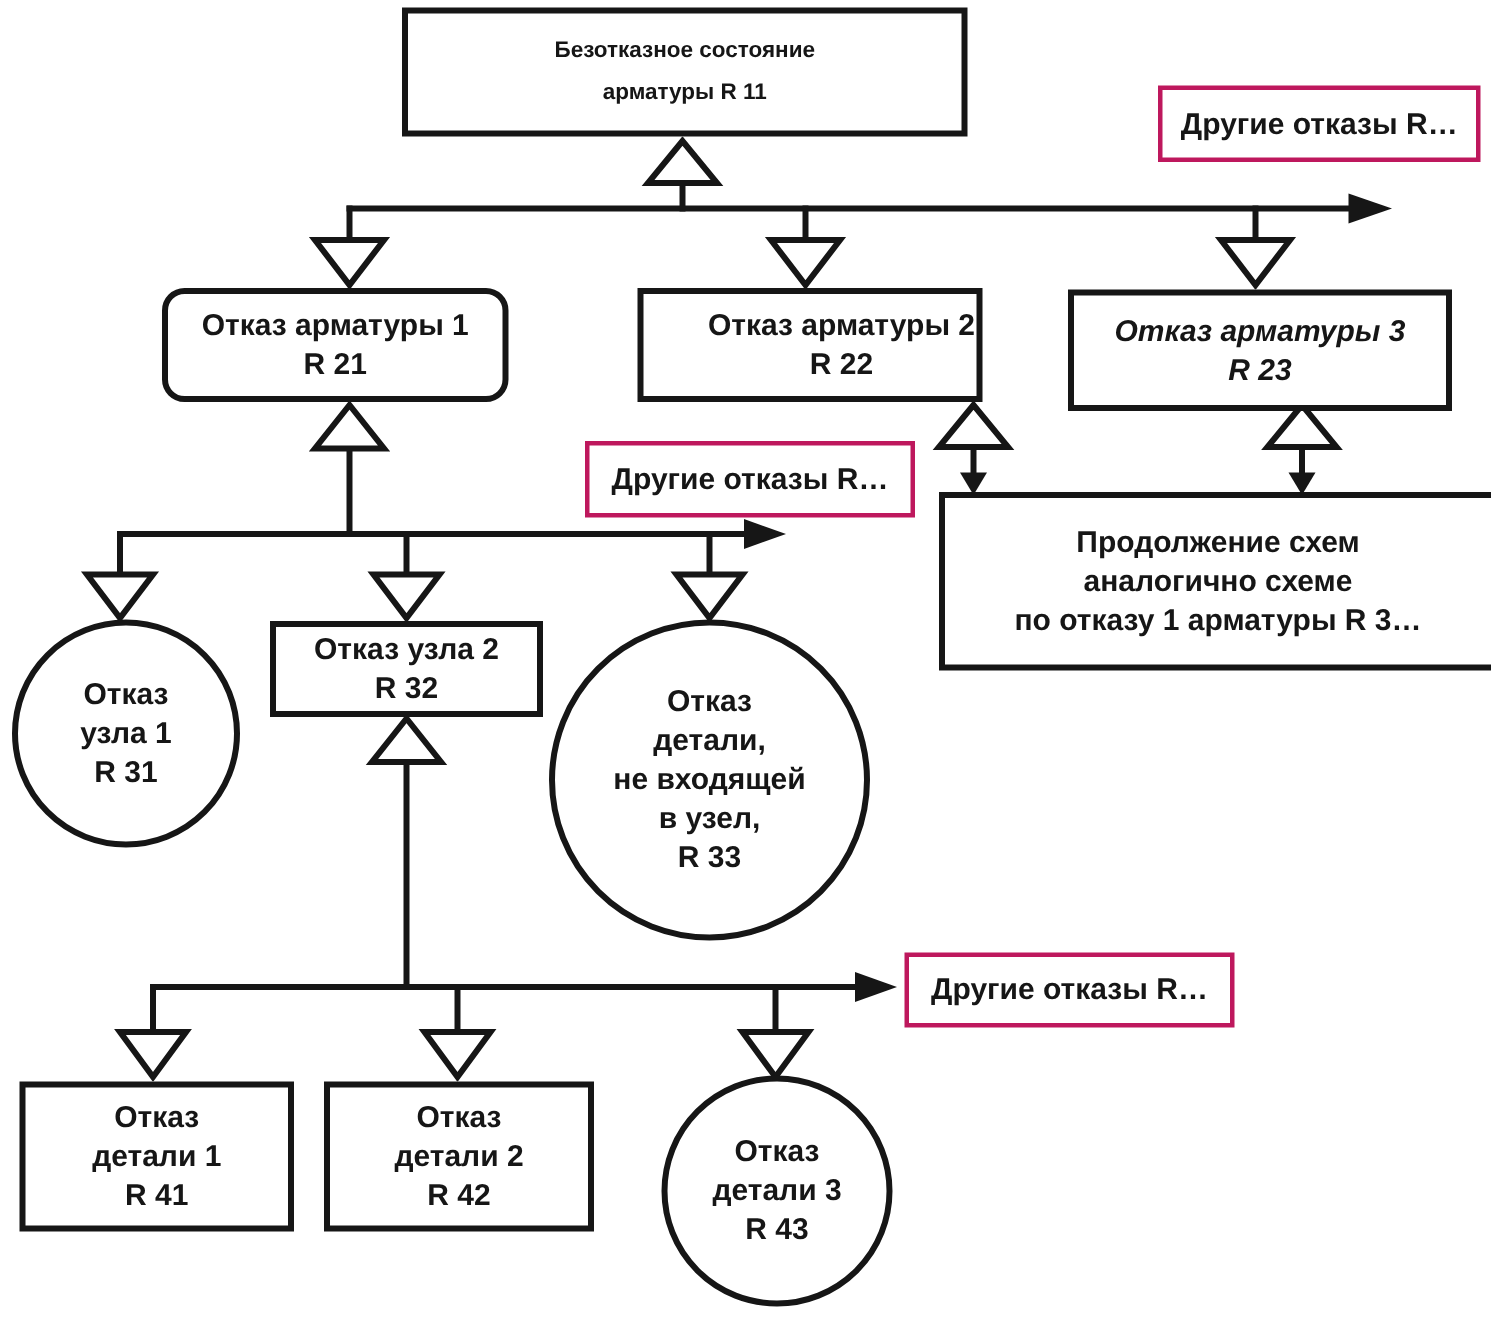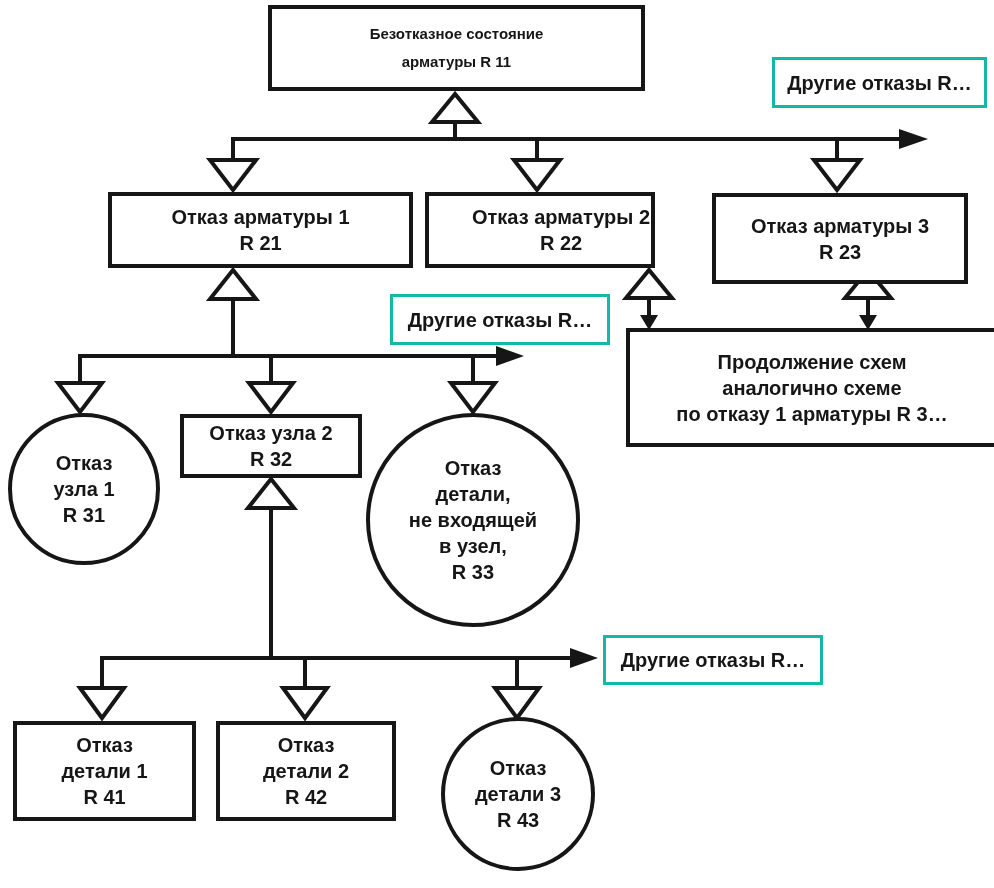--- a/index.html
+++ b/index.html
@@ -34,21 +34,21 @@
     font-size: 20px;
     line-height: 26px;
     color: #161616;
     background: #ffffff;
     box-sizing: border-box;
   }
   .box {
     border: 4px solid #161616;
   }
   .thinbox {
-    border: 3px solid #14b8a6;
+    border: 3px solid #be185d;
     text-align: center;
   }
   .circle {
     border: 4px solid #161616;
     border-radius: 50%;
   }
   .root-node {
     font-size: 15px;
     line-height: 28px;
   }
@@ -108,27 +108,27 @@
       <polygon points="649,330 640,315 658,315"></polygon>
       <polygon points="868,330 859,315 877,315"></polygon>
     </g>
   </svg>
 
   <div class="node box root-node" style="left:268px; top:5px; width:377px; height:86px;">Безотказное состояние
 арматуры R 11</div>
 
   <div class="node thinbox" style="left:772px; top:57px; width:215px; height:51px;">Другие отказы R…</div>
 
-  <div class="node box" style="left:108px; top:192px; width:305px; height:76px;">Отказ арматуры 1
+  <div class="node box" style="left:108px; top:192px; width:231px; height:76px;border-radius:15px;">Отказ арматуры 1
 R 21</div>
 
   <div class="node box" style="left:425px; top:192px; width:230px; height:76px;padding-left:42px;">Отказ арматуры 2
 R 22</div>
 
-  <div class="node box" style="left:712px; top:193px; width:256px; height:91px;">Отказ арматуры 3
+  <div class="node box" style="left:712px; top:193px; width:256px; height:81px;font-style:italic;">Отказ арматуры 3
 R 23</div>
 
   <div class="node thinbox" style="left:390px; top:294px; width:220px; height:51px;">Другие отказы R…</div>
 
   <div class="node box" style="left:626px; top:328px; width:372px; height:119px;">Продолжение схем
 аналогично схеме
 по отказу 1 арматуры R 3…</div>
 
   <div class="node circle" style="left:8px; top:413px; width:152px; height:152px;">Отказ
 узла 1

